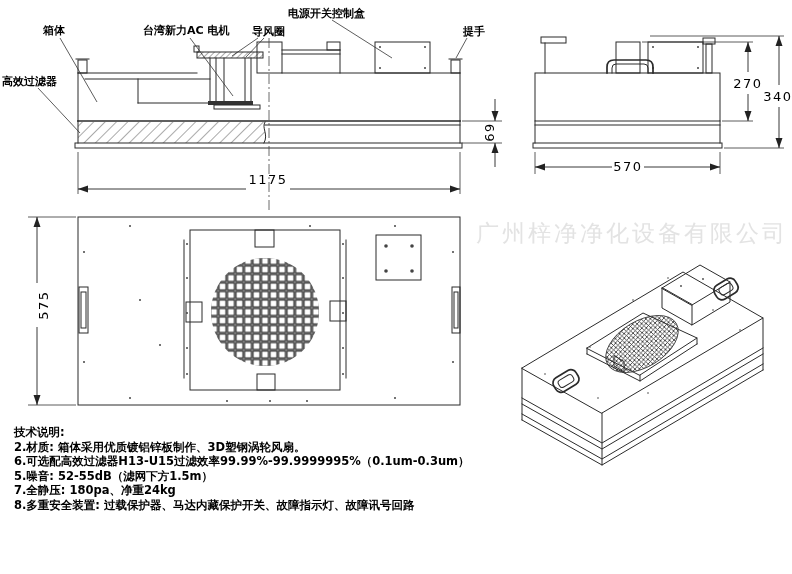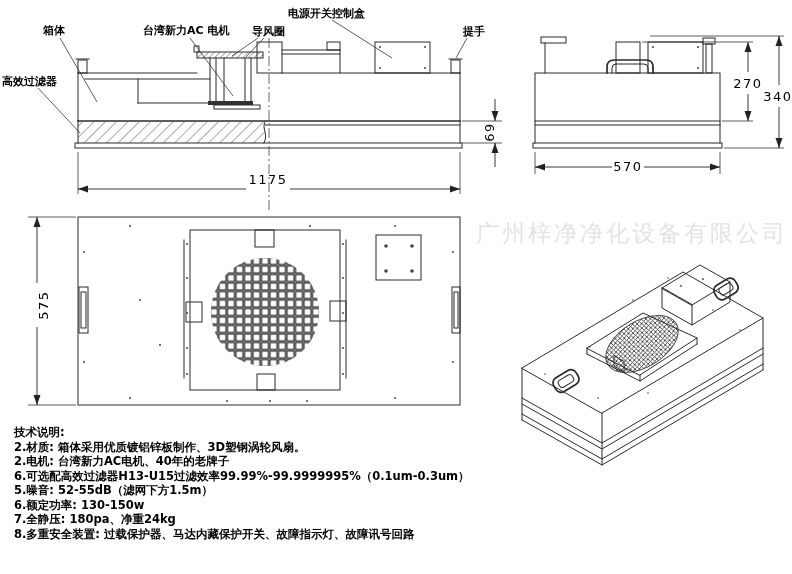--- a/index.html
+++ b/index.html
@@ -250,20 +250,18 @@
           <circle class="dot" cx="740" cy="330" r="0.8"></circle>
       <circle class="dot" cx="648" cy="393" r="0.8"></circle>
           <circle class="dot" cx="598" cy="398" r="0.8"></circle>
     </g>
   </g>
 </svg>
 
   <div class="notes">
     <div>技术说明:</div>
     <div>2.材质: 箱体采用优质镀铝锌板制作、3D塑钢涡轮风扇。</div>
-    <div>2.电机: 台湾新力AC电机、40年的老牌子</div>
     <div>6.可选配高效过滤器H13-U15过滤效率99.99%-99.9999995%（0.1um-0.3um）</div>
     <div>5.噪音: 52-55dB（滤网下方1.5m）</div>
-    <div>6.额定功率: 130-150w</div>
     <div>7.全静压: 180pa、净重24kg</div>
     <div>8.多重安全装置: 过载保护器、马达内藏保护开关、故障指示灯、故障讯号回路</div>
   </div>
 </div>
 
 </body></html>

